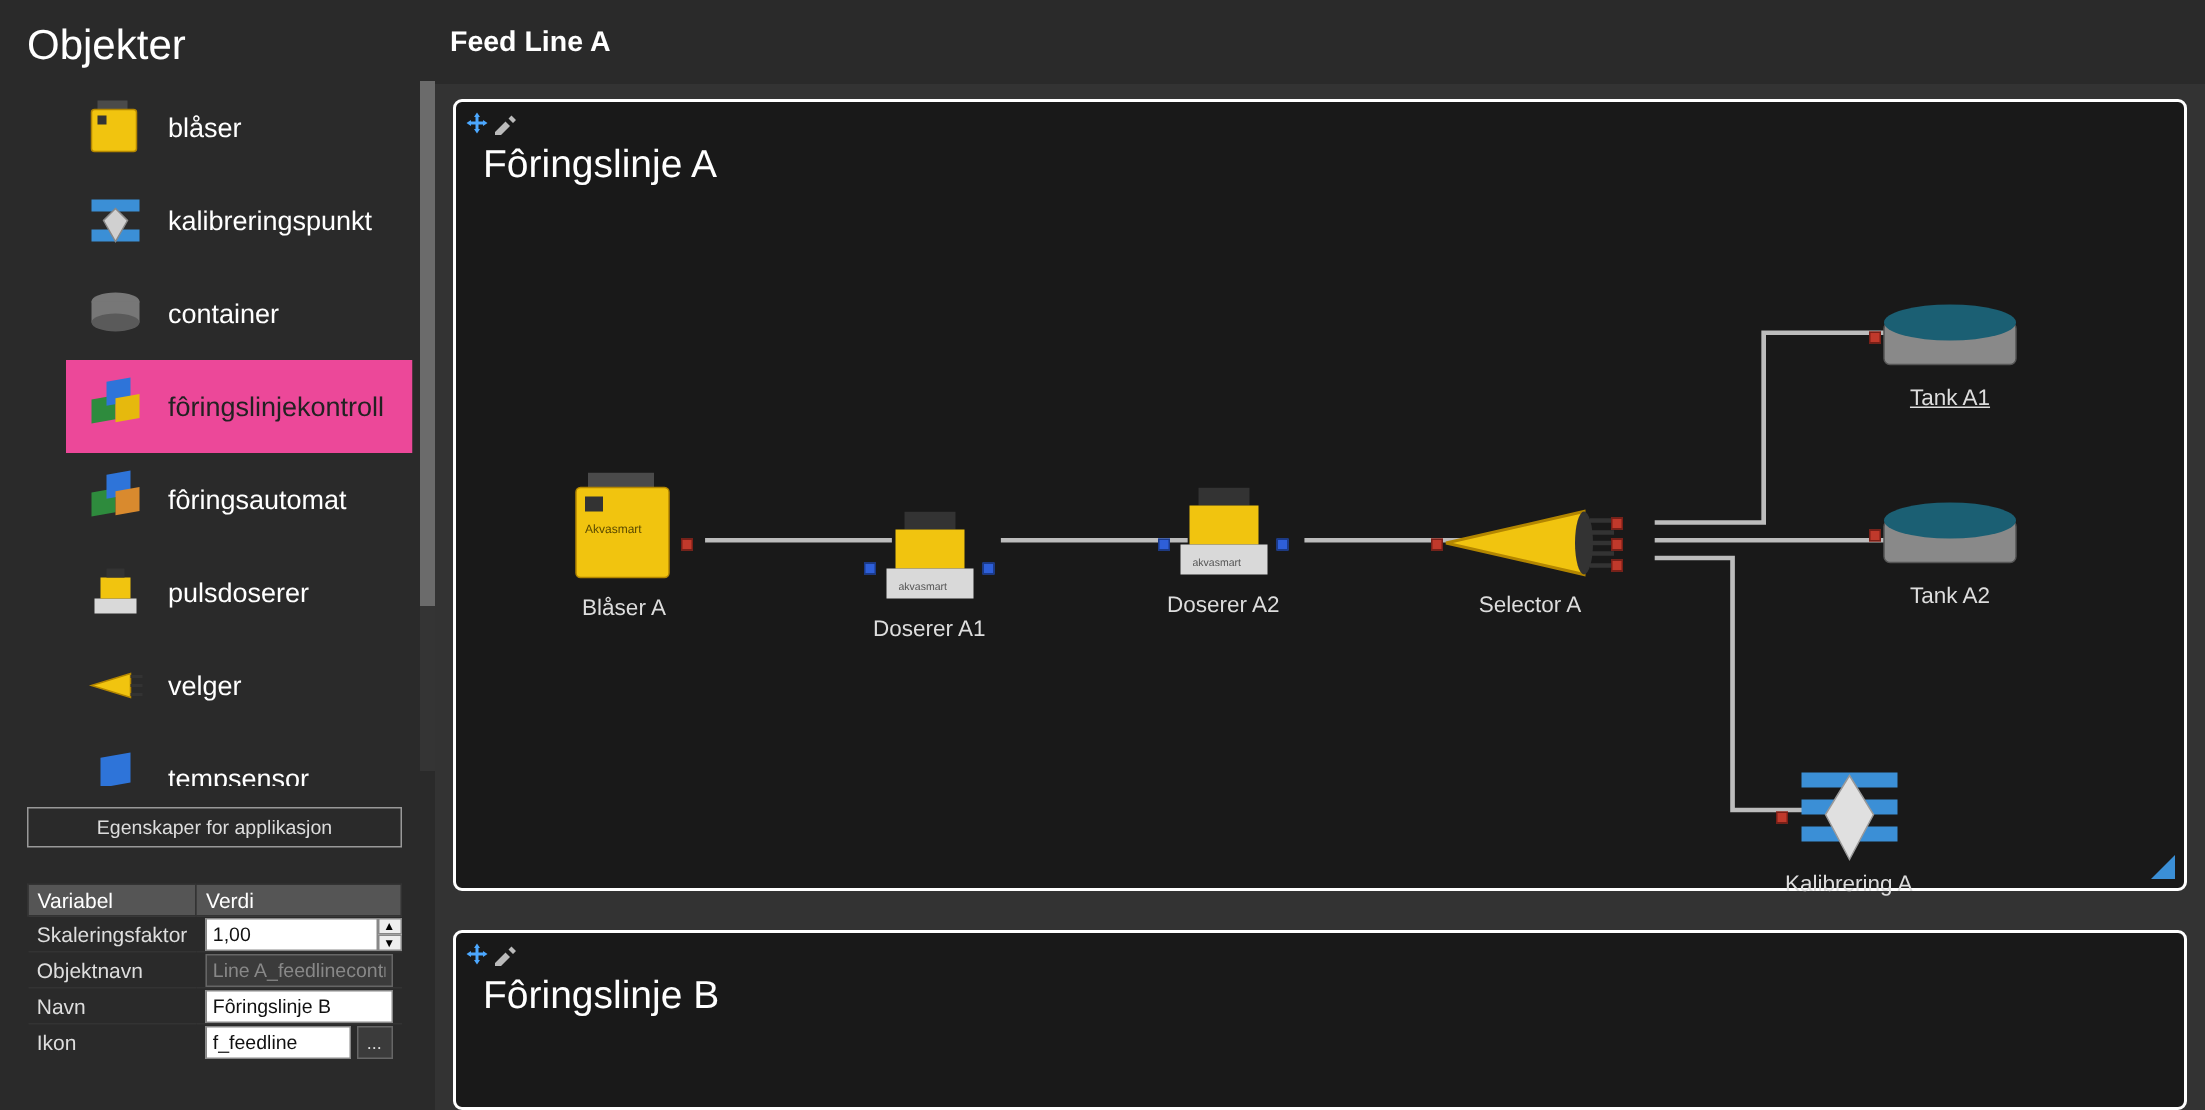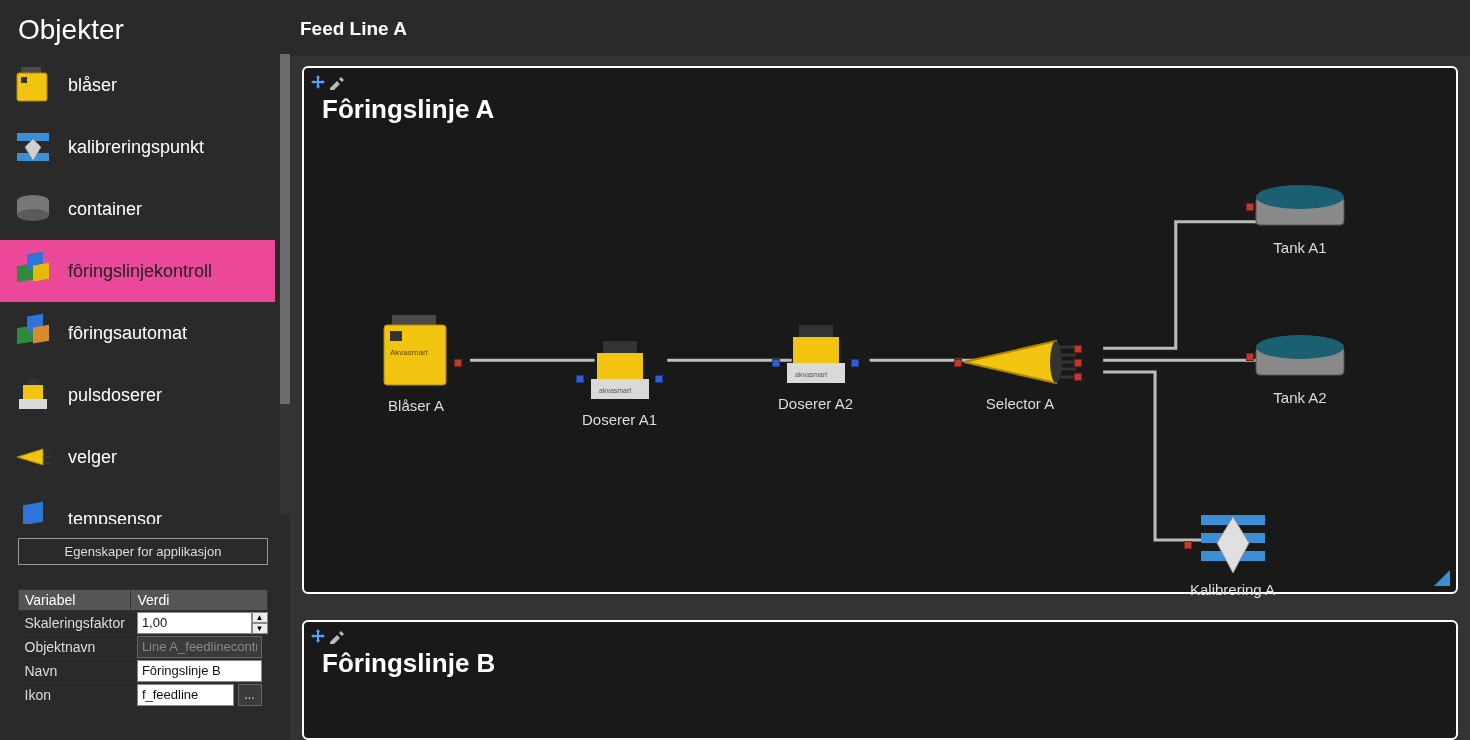--- a/index.html
+++ b/index.html
@@ -17,21 +17,21 @@
   }
   .sidebar-title {
     font-size: 28px; padding: 14px 18px 8px 18px; font-weight: 400;
   }
   .object-list-wrap { position: relative; flex: 0 0 auto; }
   .object-list {
     width: 275px; max-height: 470px; overflow: hidden;
   }
   .object-item {
     display: flex; align-items: center; gap: 14px;
-    padding: 10px 12px; cursor: pointer; font-size: 18px;
+    padding: 10px 12px; cursor: pointer; font-size: 18px; margin-left: 44px;
   }
   .object-item.selected { background: #ec4899; color: #222; }
   .obj-icon { width: 42px; height: 42px; display:flex; align-items:center; justify-content:center; }
   .scrollbar {
     position: absolute; right: 0; top: 0; width: 10px; height: 460px;
     background: rgba(255,255,255,0.05);
   }
   .scrollbar-thumb {
     position: absolute; left: 0; top: 0; width: 100%; height: 350px;
     background: #6b6b6b; border-radius: 0;
@@ -92,21 +92,21 @@
   }
   .diagram-frame.big { height: 530px; }
   .diagram-frame.small { height: 120px; }
   .frame-tools {
     position:absolute; top:6px; left:6px; display:flex; gap:2px;
   }
   .frame-tool {
     width:16px; height:16px; color:#4ca8ff; cursor:pointer;
   }
   .diagram-title {
-    font-size: 26px; padding: 26px 21px 0 18px; font-weight:700;
+    font-size: 26px; padding: 26px 21px 0 18px; font-weight:400;
   }
 
   .diagram-canvas { position: relative; width:100%; height:calc(100% - 60px); }
   .node {
     position:absolute; display:flex; flex-direction:column; align-items:center;
     color:#ddd; font-size:15px;
   }
   .node-label { margin-top:6px; white-space:nowrap; }
   .node-icon { display:block; }
   .port {
@@ -356,21 +356,21 @@
               <line x1="100" y1="34" x2="116" y2="34" stroke="#333" stroke-width="3"></line>
               <line x1="100" y1="42" x2="116" y2="42" stroke="#333" stroke-width="3"></line>
             </svg>
             <span class="port" style="left:-6px; top:24px;"></span>
             <span class="port" style="right:-2px; top:10px;"></span>
             <span class="port" style="right:-2px; top:24px;"></span>
             <span class="port" style="right:-2px; top:38px;"></span>
             <div class="node-label">Selector A</div>
           </div>
 
-          <div class="node" style="left:946px; top:58px;">
+          <div class="node" style="left:946px; top:76px;text-decoration:underline;">
             <svg class="node-icon icon-tank" width="100" height="50">
               <rect class="wall" x="6" y="14" width="88" height="28" rx="4"></rect>
               <ellipse class="top" cx="50" cy="14" rx="44" ry="12"></ellipse>
             </svg>
             <span class="port" style="left:-4px; top:20px;"></span>
             <div class="node-label">Tank A1</div>
           </div>
 
           <div class="node" style="left:946px; top:208px;">
             <svg class="node-icon icon-tank" width="100" height="50">

